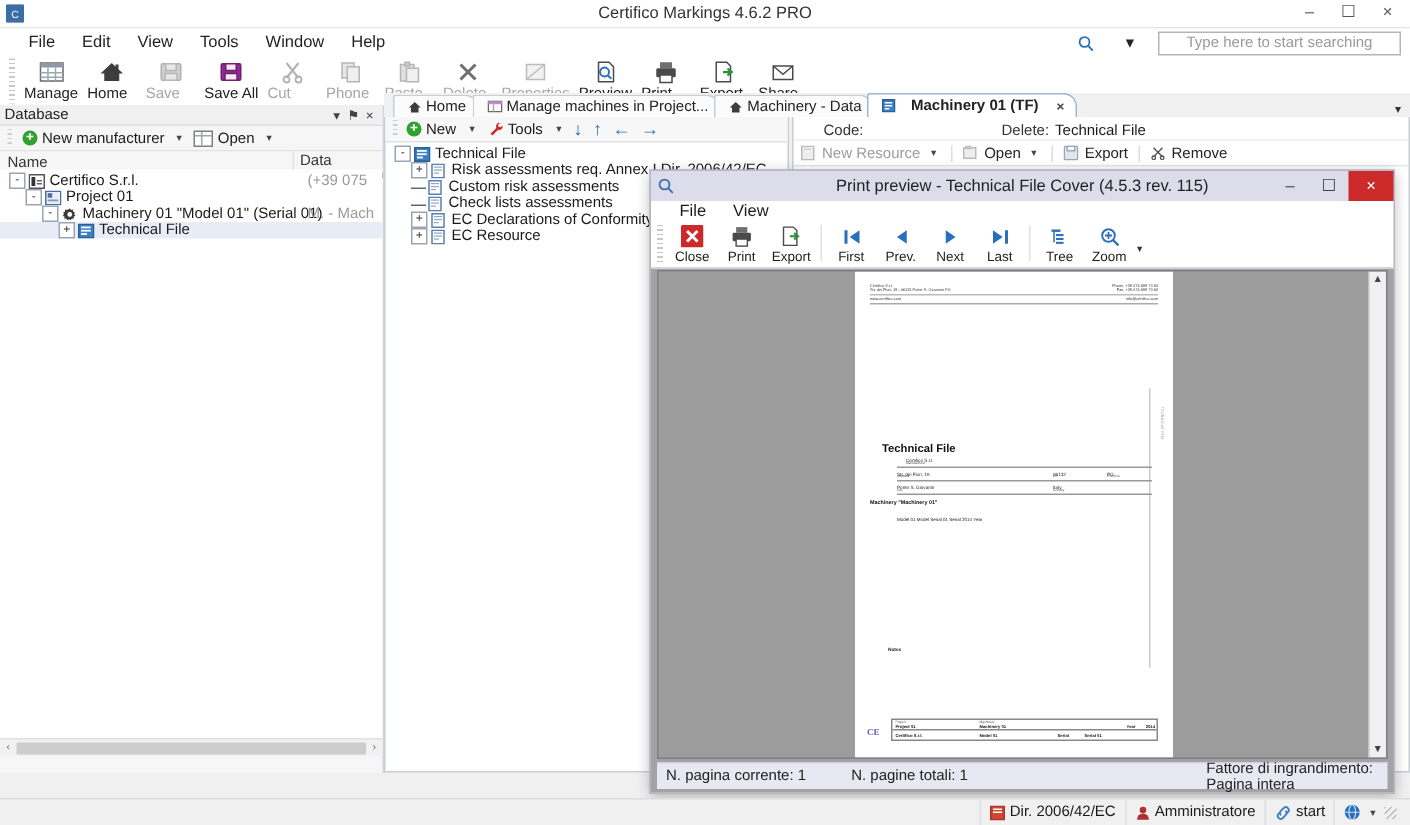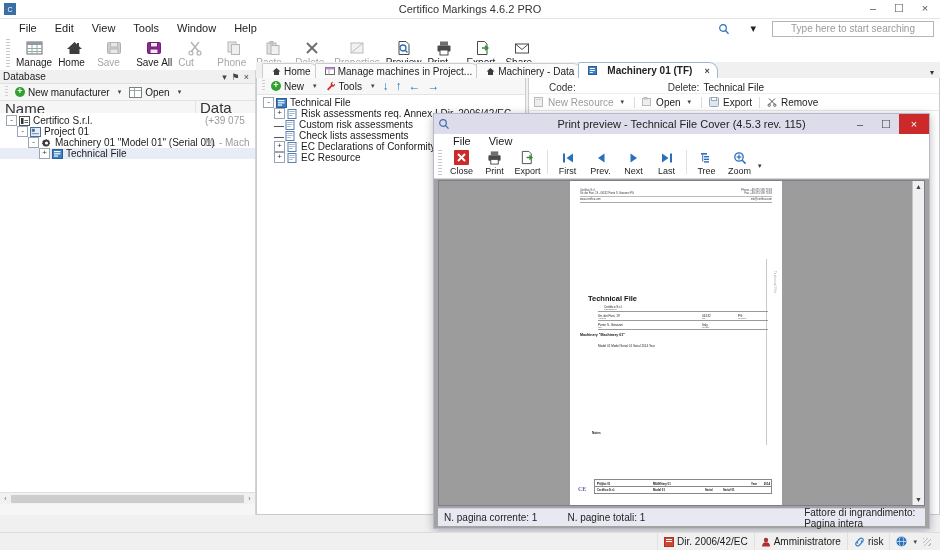--- a/index.html
+++ b/index.html
@@ -44,21 +44,21 @@
   .dockhdr .b{width:11px;text-align:center;font-size:9px;color:#444;cursor:pointer;}
   .lp-toolbar{height:16px;background:#f6f6f6;border-bottom:1px solid #e2e2e2;display:flex;align-items:center;padding-left:5px;gap:2px;font-size:10px;}
   .lp-toolbar .grip{width:3px;height:12px;background:repeating-linear-gradient(to bottom,#cfcfcf 0 1px,transparent 1px 3px);margin-right:2px;}
   .lp-item{display:flex;align-items:center;gap:3px;padding:1px 3px;cursor:default;}
   .cc{width:10px;height:10px;border-radius:50%;background:#31a02f;color:#fff;font-size:9px;line-height:9px;text-align:center;font-weight:bold;}
   .caret{font-size:7px;color:#444;padding:0 3px;cursor:pointer;}
   .grid-ic{width:11px;height:9px;border:1px solid #7f7f7f;background:#fff;position:relative;}
   .grid-ic:before{content:"";position:absolute;left:0;right:0;top:2px;height:1px;background:#9aa;}
   .grid-ic:after{content:"";position:absolute;top:0;bottom:0;left:4px;width:1px;background:#9aa;}
 
-  .colhdr{height:14px;background:#f6f6f6;border-bottom:4px solid #000000;display:flex;font-size:15px;color:#333;align-items:center;}
+  .colhdr{height:14px;background:#f6f6f6;border-bottom:4px solid #000000;display:flex;font-size:10px;color:#333;align-items:center;}
   .colhdr .c1{flex:1;padding-left:5px;}
   .colhdr .c2{width:55px;padding-left:4px;border-left:1px solid #e3e3e3;height:14px;line-height:14px;}
 
   .treebody{position:absolute;top:43px;left:0;right:0;bottom:22px;background:#fff;overflow:hidden;}
   .trow{height:11px;display:flex;align-items:center;font-size:10px;white-space:nowrap;position:relative;}
   .trow .data{position:absolute;left:205px;color:#9a9a9a;font-size:10px;}
   .trow.sel{background:#e8ecf6;}
   .exp{width:9px;height:9px;border:1px solid #9aa5b1;background:#fff;font-size:8px;line-height:7px;text-align:center;color:#333;margin-right:2px;cursor:pointer;}
   .nodash{width:9px;height:9px;margin-right:2px;}
   .nico{width:11px;height:10px;margin-right:3px;flex:0 0 auto;}
@@ -891,21 +891,21 @@
       </span>
       <span>Amministratore</span>
     </div>
     <div class="sb-item">
       <span>
         <svg width="11" height="10" viewBox="0 0 11 10">
             <path d="M4 6.5 a2 2 0 0 1 0 -3 L6 1.5 a2 2 0 0 1 2.8 2.8 L7.6 5.5" fill="none" stroke="#3b7fc4" stroke-width="1.2"></path>
             <path d="M7 3.5 a2 2 0 0 1 0 3 L5 8.5 a2 2 0 0 1 -2.8 -2.8 L3.4 4.5" fill="none" stroke="#3b7fc4" stroke-width="1.2"></path>
           </svg>
       </span>
-      <span>risk</span>
+      <span>start</span>
     </div>
     <div class="sb-item">
       <span>
         <svg width="11" height="11" viewBox="0 0 11 11">
             <circle cx="5.5" cy="5.5" r="5" fill="#2a6fbb"></circle>
             <ellipse cx="5.5" cy="5.5" rx="2.2" ry="5" fill="none" stroke="#cfe2f5" stroke-width="0.8"></ellipse>
             <line x1="0.5" y1="5.5" x2="10.5" y2="5.5" stroke="#cfe2f5" stroke-width="0.8"></line>
           </svg>
       </span>
       <span class="caret">▾</span>

